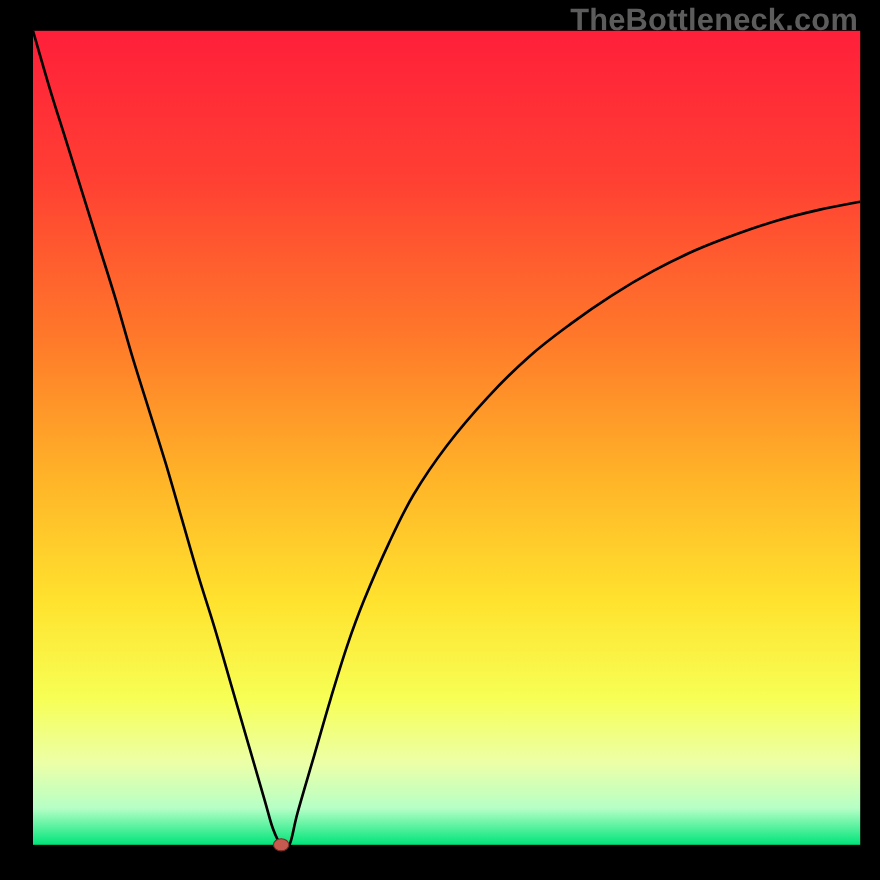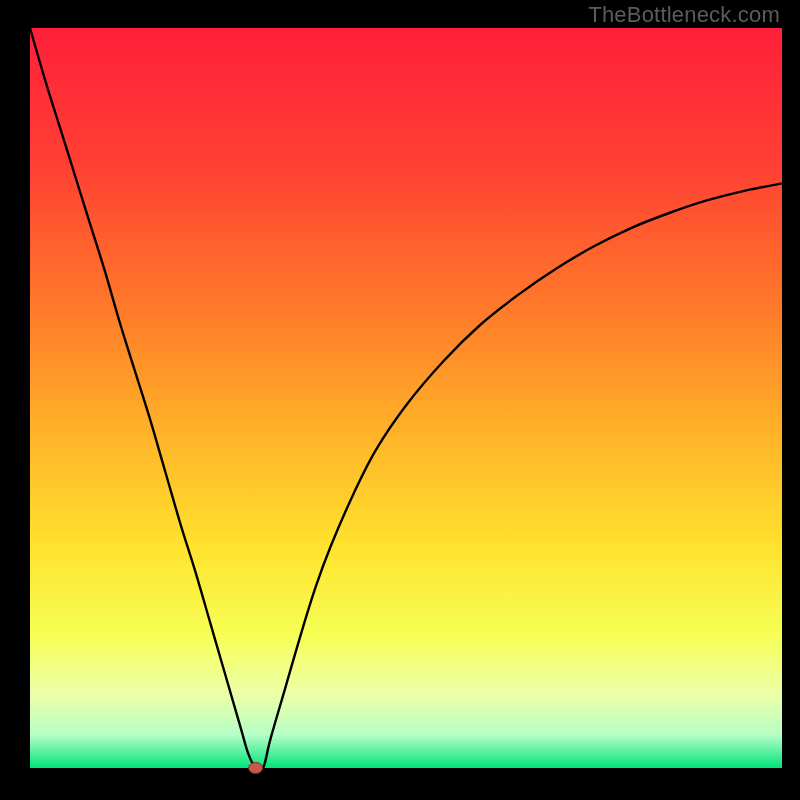--- a/index.html
+++ b/index.html
@@ -15,22 +15,22 @@
     position: relative;
     width: 800px;
     height: 800px;
     background: #000;
   }
   .watermark {
     position: absolute;
     top: 2px;
     right: 20px;
     color: #5c5c5c;
-    font-size: 22px;
-    font-weight: 400;
+    font-size: 28px;
+    font-weight: 700;
     letter-spacing: 0.2px;
   }
   svg {
     position: absolute;
     top: 0;
     left: 0;
   }
 </style>
 </head>
 <body>

